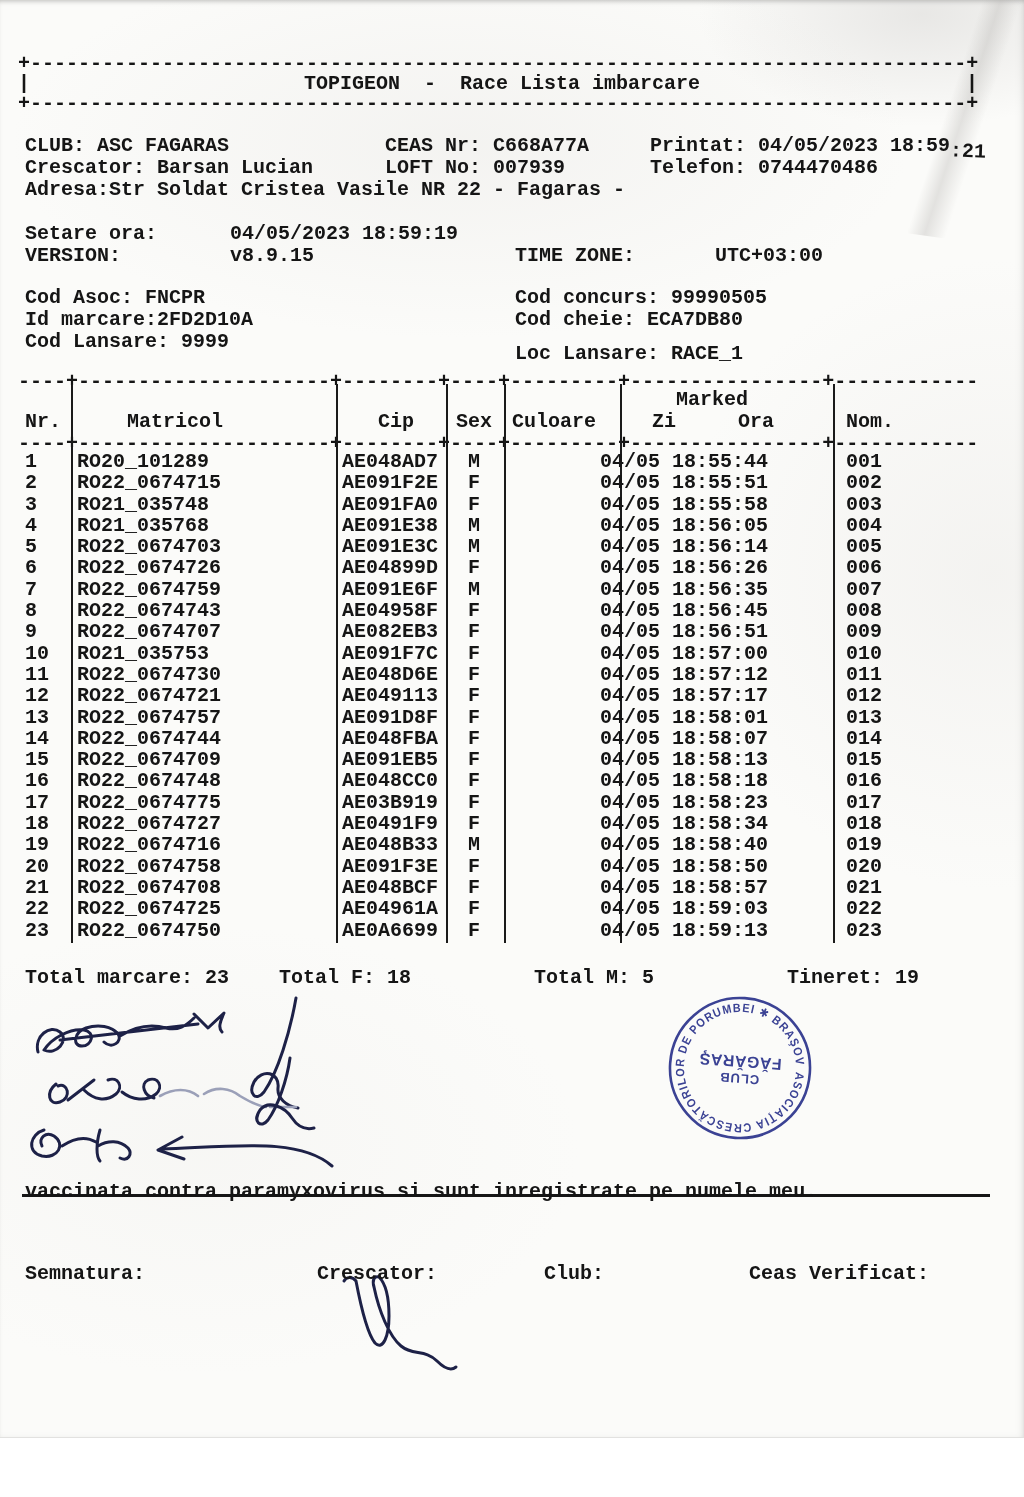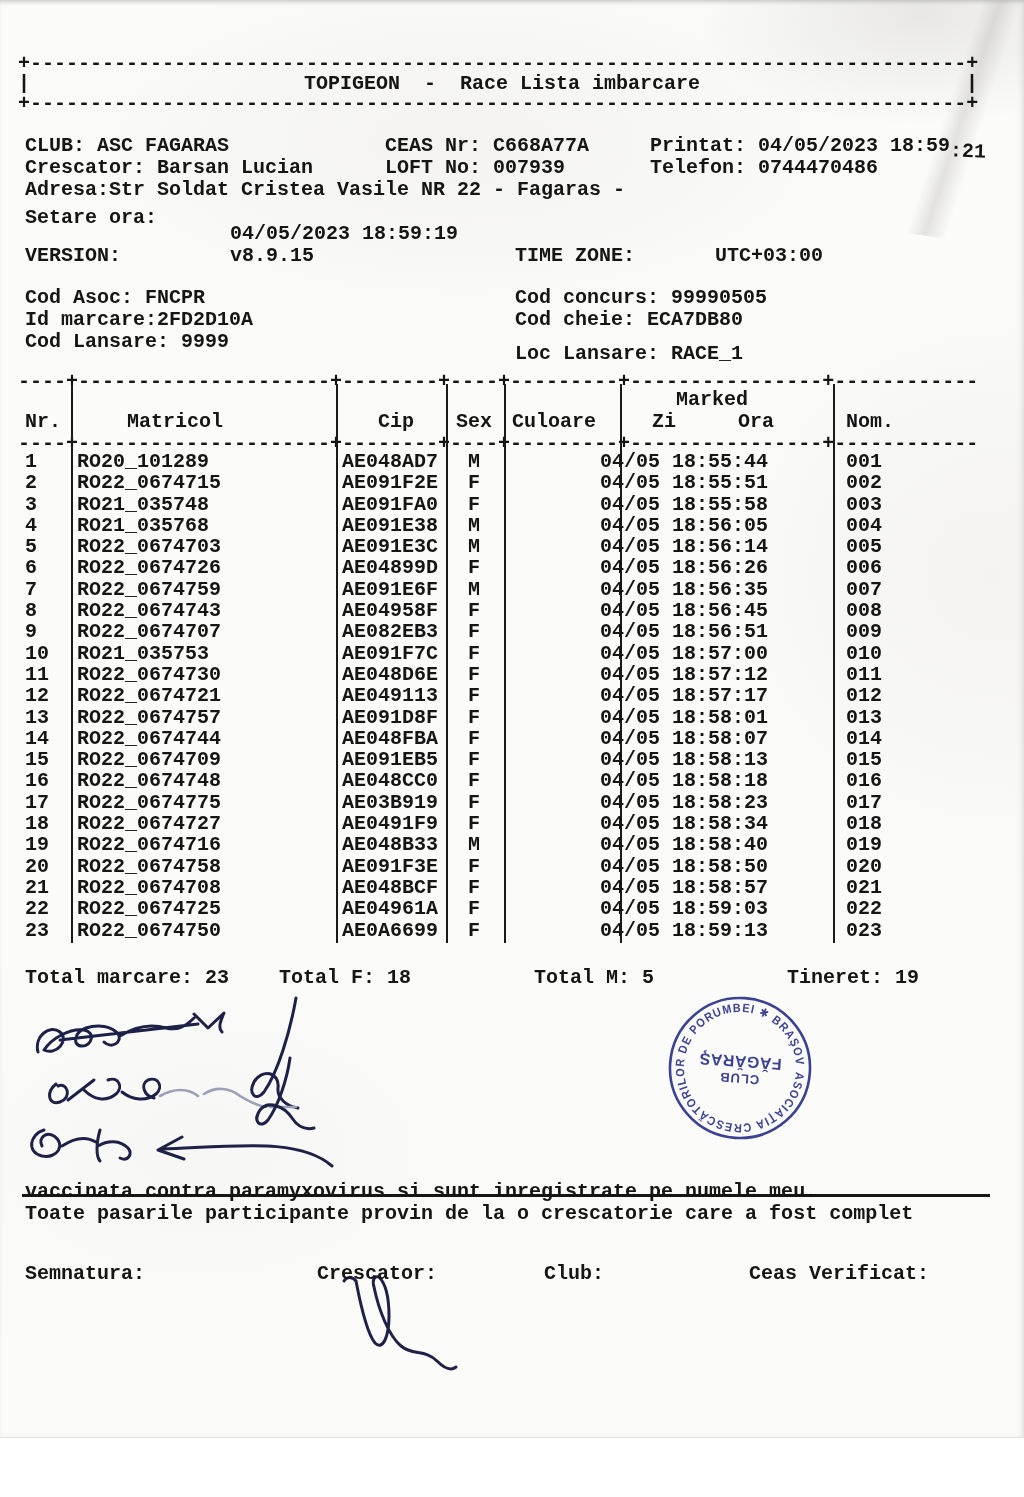--- a/index.html
+++ b/index.html
@@ -53,21 +53,21 @@
   <div class="mono L" style="left:25px;top:134px;"><span class="gap">CLUB:</span><span>ASC FAGARAS</span></div>
   <div class="mono L" style="left:385px;top:134px;"><span class="gap">CEAS Nr:</span><span>C668A77A</span></div>
   <div class="mono L" style="left:650px;top:134px;"><span class="gap">Printat:</span><span>04/05/2023 18:59</span><span class="dip">:21</span></div>
 
   <div class="mono L" style="left:25px;top:156px;"><span class="gap">Crescator:</span><span>Barsan Lucian</span></div>
   <div class="mono L" style="left:385px;top:156px;"><span class="gap">LOFT No:</span><span>007939</span></div>
   <div class="mono L" style="left:650px;top:156px;"><span class="gap">Telefon:</span><span>0744470486</span></div>
 
   <div class="mono L" style="left:25px;top:178px;"><span>Adresa:</span><span>Str Soldat Cristea Vasile NR 22 - Fagaras -</span></div>
 
-  <div class="mono L" style="left:25px;top:206px;">Setare ora:</div>
+  <div class="mono L" style="left:25px;top:222px;">Setare ora:</div>
   <div class="mono L" style="left:230px;top:222px;">04/05/2023 18:59:19</div>
 
   <div class="mono L" style="left:25px;top:244px;">VERSION:</div>
   <div class="mono L" style="left:230px;top:244px;text-align:right;">v8.9.15</div>
   <div class="mono L" style="left:515px;top:244px;">TIME ZONE:</div>
   <div class="mono L" style="left:715px;top:244px;">UTC+03:00</div>
 
   <div class="mono L" style="left:25px;top:286px;"><span class="gap">Cod Asoc:</span><span>FNCPR</span></div>
   <div class="mono L" style="left:515px;top:286px;"><span class="gap">Cod concurs:</span><span>99990505</span></div>
 
@@ -353,21 +353,20 @@
       <path id="ringPath" d="M 34 88 A 56 56 0 1 1 34 88.05" fill="none" stroke="none"></path>
       <text font-family="Liberation Sans, DejaVu Sans, sans-serif" font-size="12" font-weight="bold" fill="#2b338c" letter-spacing="1.2">
         <textPath href="#ringPath" textLength="345" lengthAdjust="spacingAndGlyphs">ASOCIAŢIA CRESCĂTORILOR DE PORUMBEI ✱ BRAŞOV</textPath>
       </text>
       <text x="90" y="82" text-anchor="middle" font-family="Liberation Sans, DejaVu Sans, sans-serif" font-size="13" font-weight="bold" fill="#2b338c" letter-spacing="1">CLUB</text>
       <text x="90" y="100" text-anchor="middle" font-family="Liberation Sans, DejaVu Sans, sans-serif" font-size="16" font-weight="bold" fill="#2b338c" letter-spacing="0.5">FĂGĂRAŞ</text>
     </g>
   </svg>
 
   <div class="hr"></div>
-  <div class="mono L" style="left:25px;top:1202px;">Toate pasarile participante provin de la o crescatorie care a fost complet</div>
   <div class="mono L" style="left:25px;top:1180px;">vaccinata contra paramyxovirus si sunt inregistrate pe numele meu.</div>
 
   <div class="mono L" style="left:25px;top:1262px;">Semnatura:</div>
   <div class="mono L" style="left:317px;top:1262px;">Crescator:</div>
   <div class="mono L" style="left:544px;top:1262px;">Club:</div>
   <div class="mono L" style="left:749px;top:1262px;">Ceas Verificat:</div>
 </div>
 
 <div class="footer">
   

